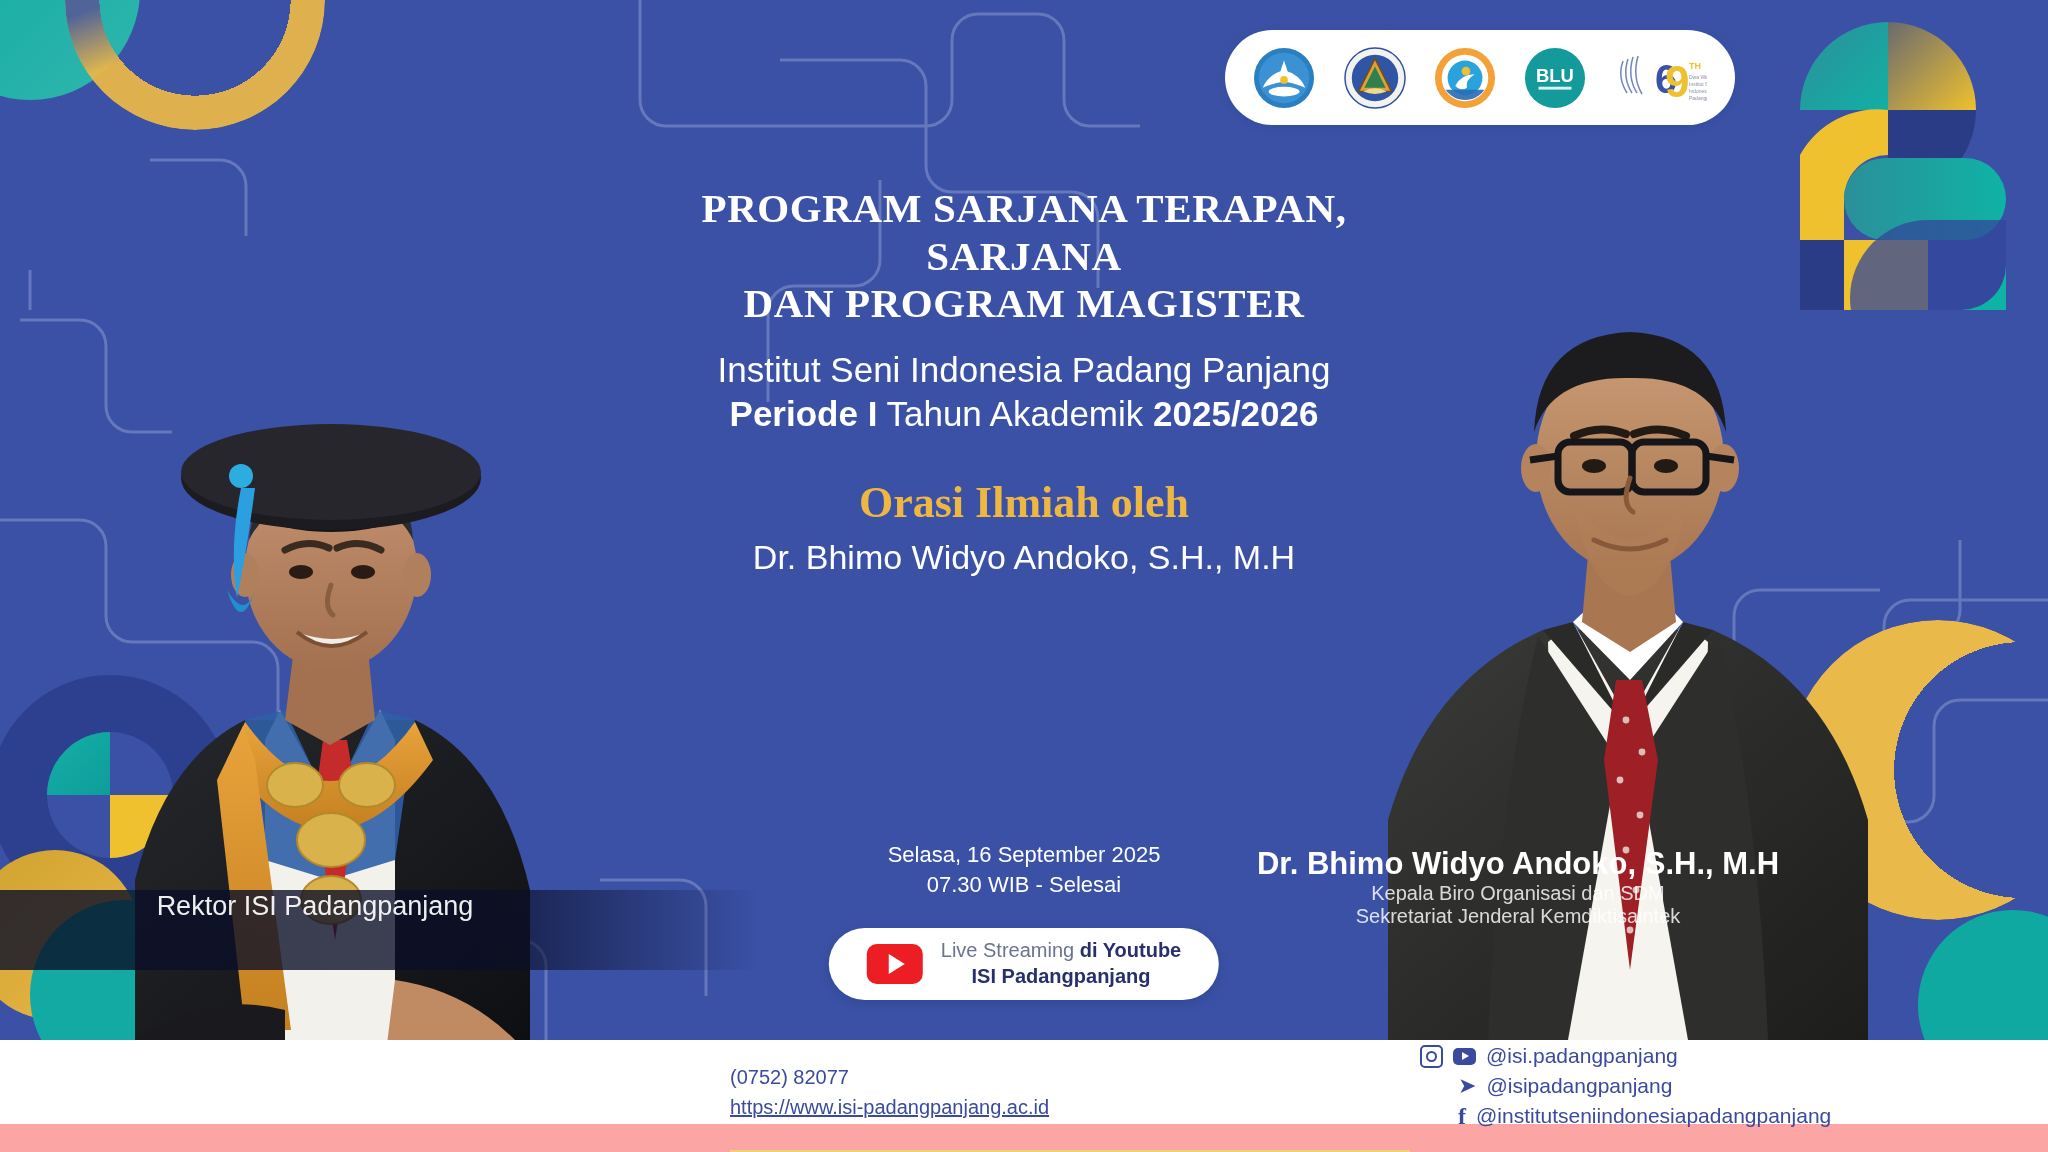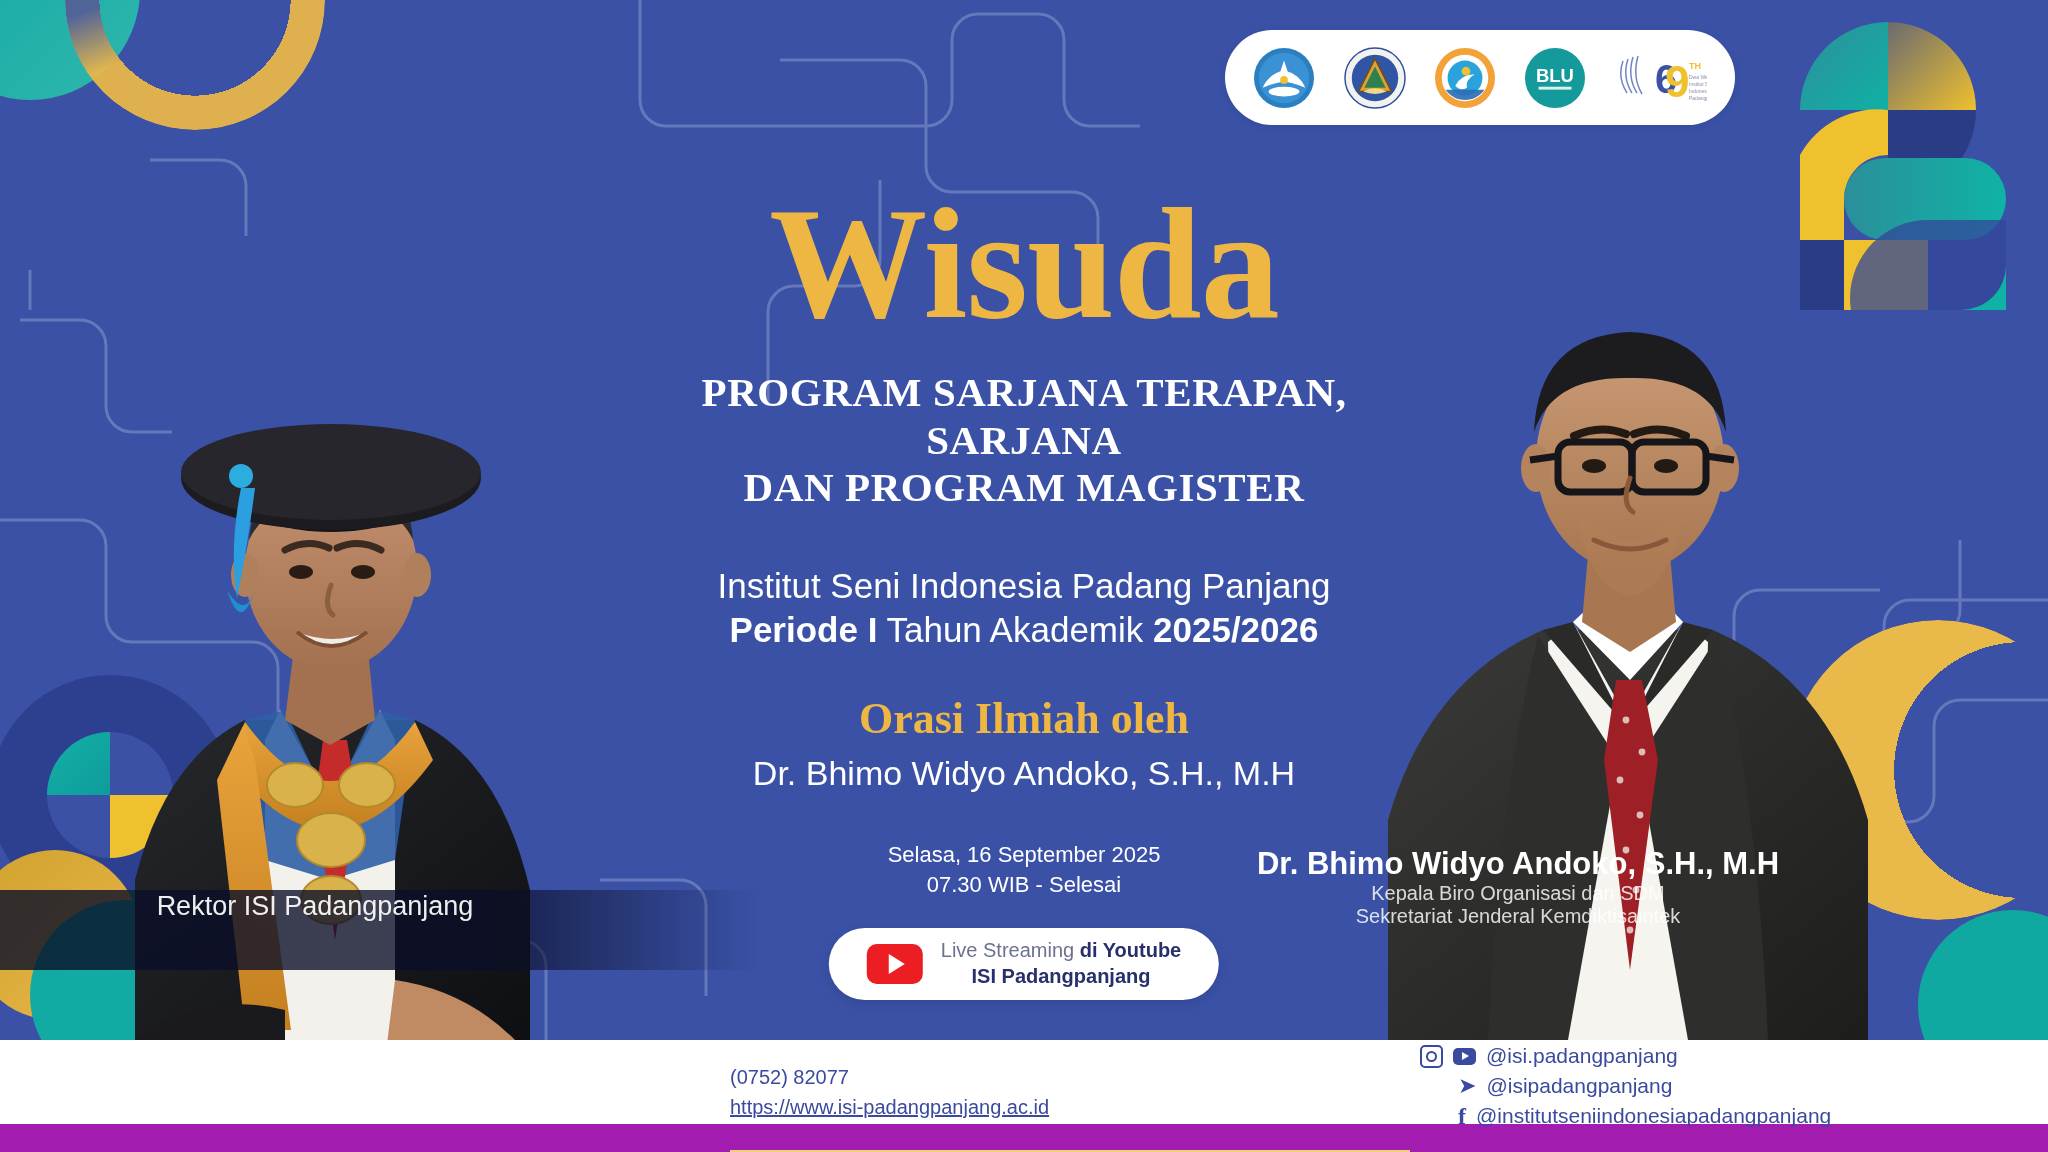--- a/index.html
+++ b/index.html
@@ -1,19 +1,19 @@
 <!DOCTYPE html>
 <html><head>
 <meta charset="utf-8">
 <style>
   html,body{margin:0;padding:0;background:#ffffff;}
   body{font-family:"Liberation Sans",sans-serif;}
   .stage{
     position:relative;width:2048px;height:1152px;overflow:hidden;
-    background:#a21caf;
+    background:#fca5a5;
   }
   
   .poster{
     position:absolute;left:0;top:0;width:2048px;height:1040px;
     background:#3a51a6;overflow:hidden;
   }
   
   .pattern{position:absolute;inset:0;opacity:.30;pointer-events:none;}
   .pattern svg{display:block;width:100%;height:100%;}
 
@@ -92,21 +92,21 @@
   .title{
     font-family:"Liberation Serif",serif;font-weight:700;
     font-size:158px;line-height:1;color:#eeb643;letter-spacing:-1px;
     margin:0 0 26px 0;
   }
   .subtitle{
     font-family:"Liberation Serif",serif;font-weight:700;
     font-size:41px;line-height:1.16;letter-spacing:.6px;margin:0;
   }
   .inst{
-    font-size:35px;font-weight:400;margin-top:52px;line-height:1.28;
+    font-size:35px;font-weight:400;margin-top:20px;line-height:1.28;
   }
   .period{font-size:35px;line-height:1.28;}
   .period b{font-weight:700;}
   .orasi{
     font-family:"Liberation Serif",serif;font-weight:700;
     color:#eeb643;font-size:44px;margin-top:42px;line-height:1.1;
   }
   .orator{font-size:34px;margin-top:10px;font-weight:400;}
 
   .when{
@@ -452,21 +452,20 @@
             <text x="74" y="32">Dwa Windu</text>
             <text x="74" y="39">Institut Seni</text>
             <text x="74" y="46">Indonesia</text>
             <text x="74" y="53">Padangpanjang</text>
           </g>
         </svg>
       </span>
     </div>
 
     <div class="center">
-      <div class="title">Wisuda</div>
       <div class="subtitle">PROGRAM SARJANA TERAPAN, SARJANA</div>
       <div class="subtitle">DAN PROGRAM MAGISTER</div>
       <div class="inst">Institut Seni Indonesia Padang Panjang</div>
       <div class="period">
         <b>Periode I</b><span> Tahun Akademik </span><b>2025/2026</b>
       </div>
       <div class="orasi">Orasi Ilmiah oleh</div>
       <div class="orator">Dr. Bhimo Widyo Andoko, S.H., M.H</div>
     </div>
 

